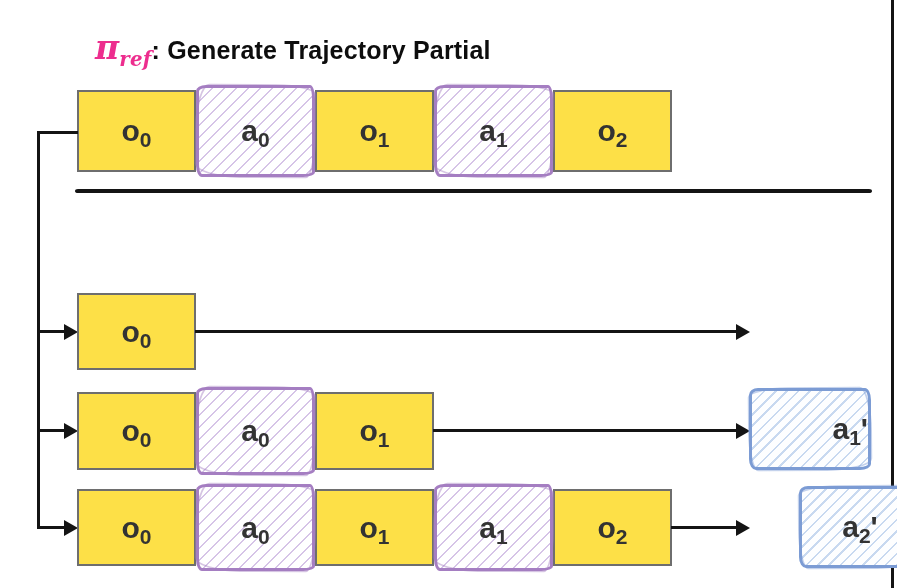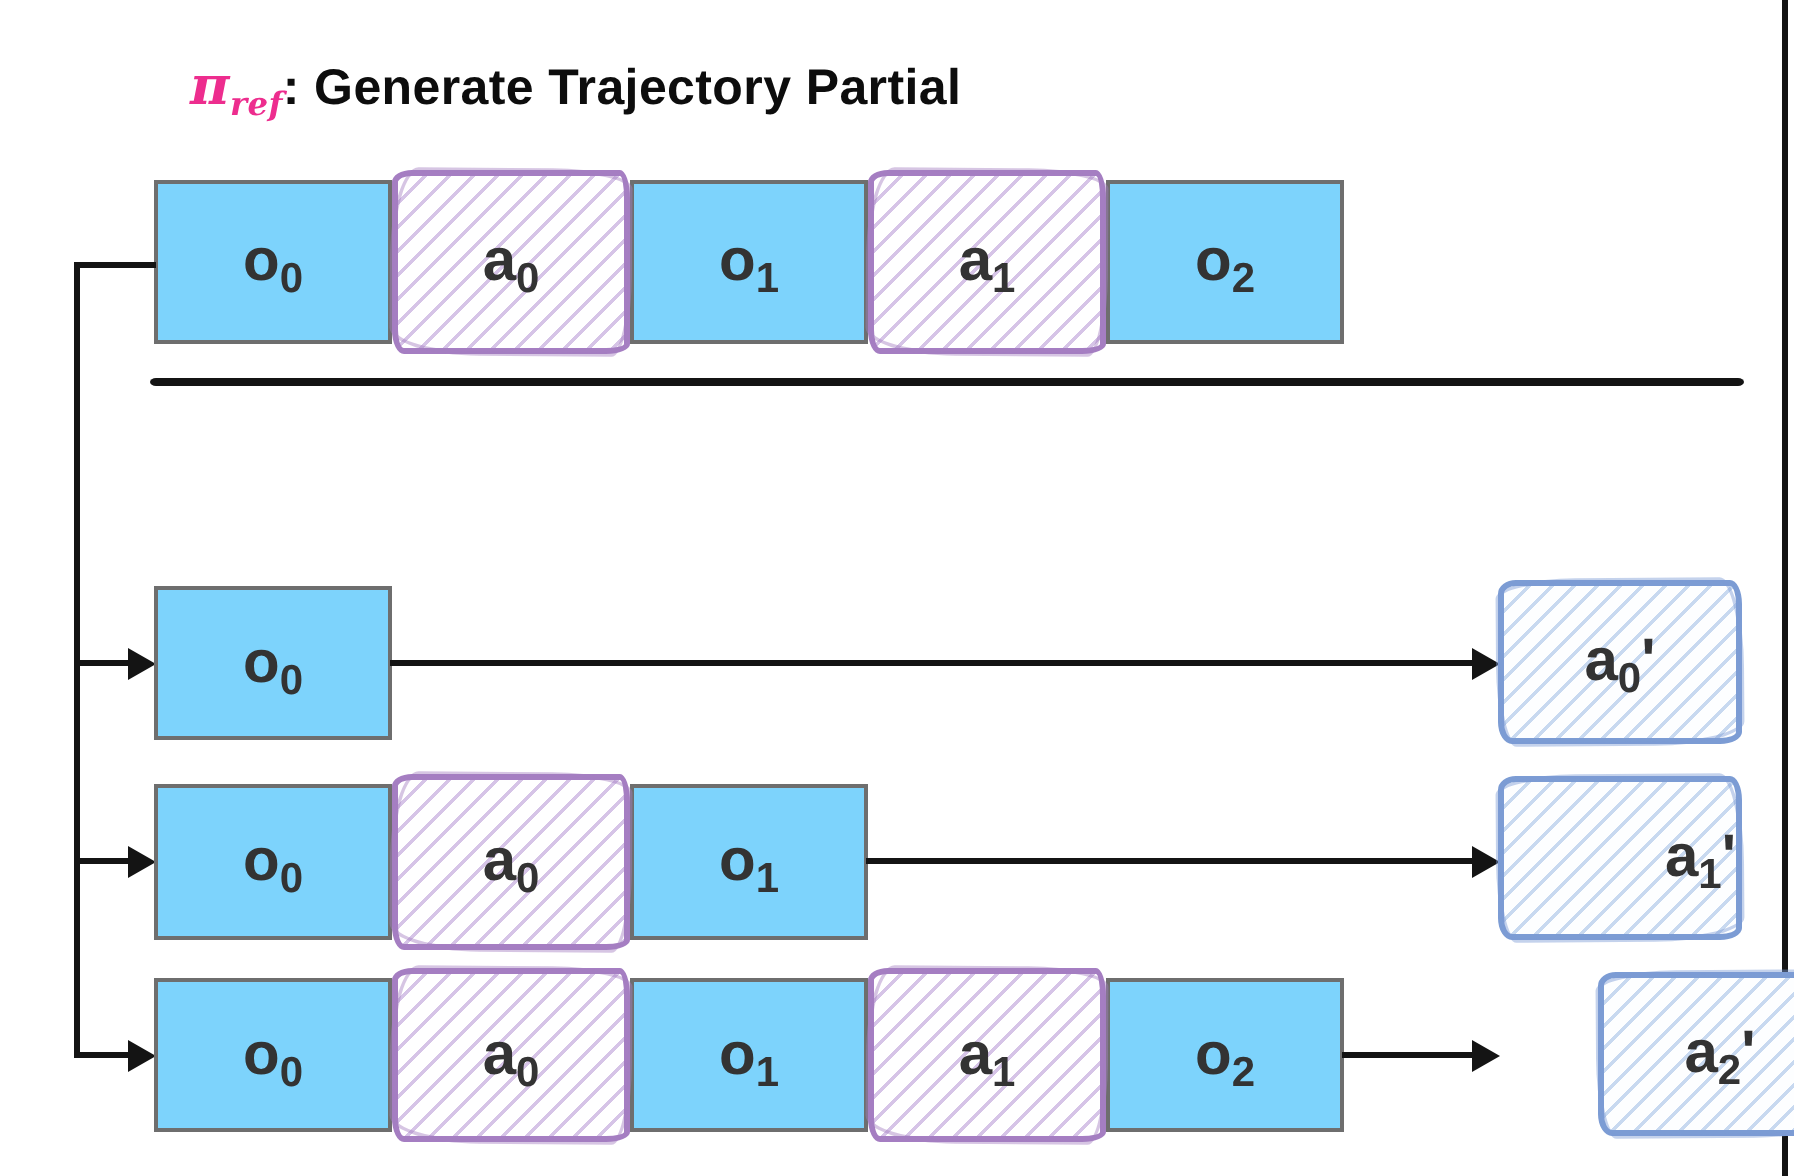--- a/index.html
+++ b/index.html
@@ -16,29 +16,29 @@
   .aline{height:3px;}
   .ahead{
     position:absolute;width:0;height:0;
     border-top:8px solid transparent;border-bottom:8px solid transparent;
     border-left:14px solid #141414;
   }
   
   .title{position:absolute;font-weight:bold;font-size:25px;color:#0d0d0d;white-space:nowrap;letter-spacing:.2px;}
   .t1{left:95px;top:28px;}
   .t2{left:85px;top:233px;}
-  .pi{font-family:"DejaVu Serif",serif;font-style:italic;font-weight:bold;color:#ed2d8e;font-size:27px;}
+  .pi{font-family:"DejaVu Serif",serif;font-style:italic;font-weight:bold;color:#ed2d8e;font-size:33px;}
   .pi sub{font-size:0.60em;font-style:italic;vertical-align:-0.35em;line-height:0;}
   
   .row{position:absolute;display:flex;}
   .cell{
     box-sizing:border-box;width:119px;flex:0 0 119px;
     display:flex;align-items:center;justify-content:center;
   }
-  .obs{background:#7dd3fc;border:2.5px solid #6e6e6e;}
+  .obs{background:#fde047;border:2.5px solid #6e6e6e;}
   .act{
     position:relative;z-index:2;margin:-5px 0;
     background:repeating-linear-gradient(135deg,#d6c4e7 0px,#d6c4e7 1.8px,rgba(255,255,255,0) 1.8px,rgba(255,255,255,0) 8.5px),#ffffff;
     border:3px solid #a57ec2;
     border-radius:10px 5px 12px 6px / 6px 14px 5px 12px;
   }
   .act::after{
     content:"";position:absolute;left:-4px;top:-4px;right:-4px;bottom:-4px;
     border:2px solid #a57ec2;opacity:.45;pointer-events:none;
     border-radius:14px 40px 10px 45px / 45px 10px 40px 14px;
@@ -102,23 +102,20 @@
   <div class="line aline" style="left:37px;top:526px;width:28px;"></div>
   <div class="ahead" style="left:64px;top:519.5px;"></div>
 
   <div class="row" style="left:77px;top:293px;height:77px;">
     <div class="cell obs">
         <span class="lbl"><span>o</span><sub>0</sub></span>
       </div>
   </div>
   <div class="line aline" style="left:195px;top:330px;width:542px;"></div>
   <div class="ahead" style="left:736px;top:323.5px;"></div>
-  <div class="proposed" style="left:749px;top:290px;">
-    <span class="lbl"><span>a</span><sub>0</sub><span>'</span></span>
-  </div>
 
   <div class="row" style="left:77px;top:392px;height:78px;">
     <div class="cell obs">
         <span class="lbl"><span>o</span><sub>0</sub></span>
       </div>
     <div class="cell act">
         <span class="lbl"><span>a</span><sub>0</sub></span>
       </div>
     <div class="cell obs">
         <span class="lbl"><span>o</span><sub>1</sub></span>

